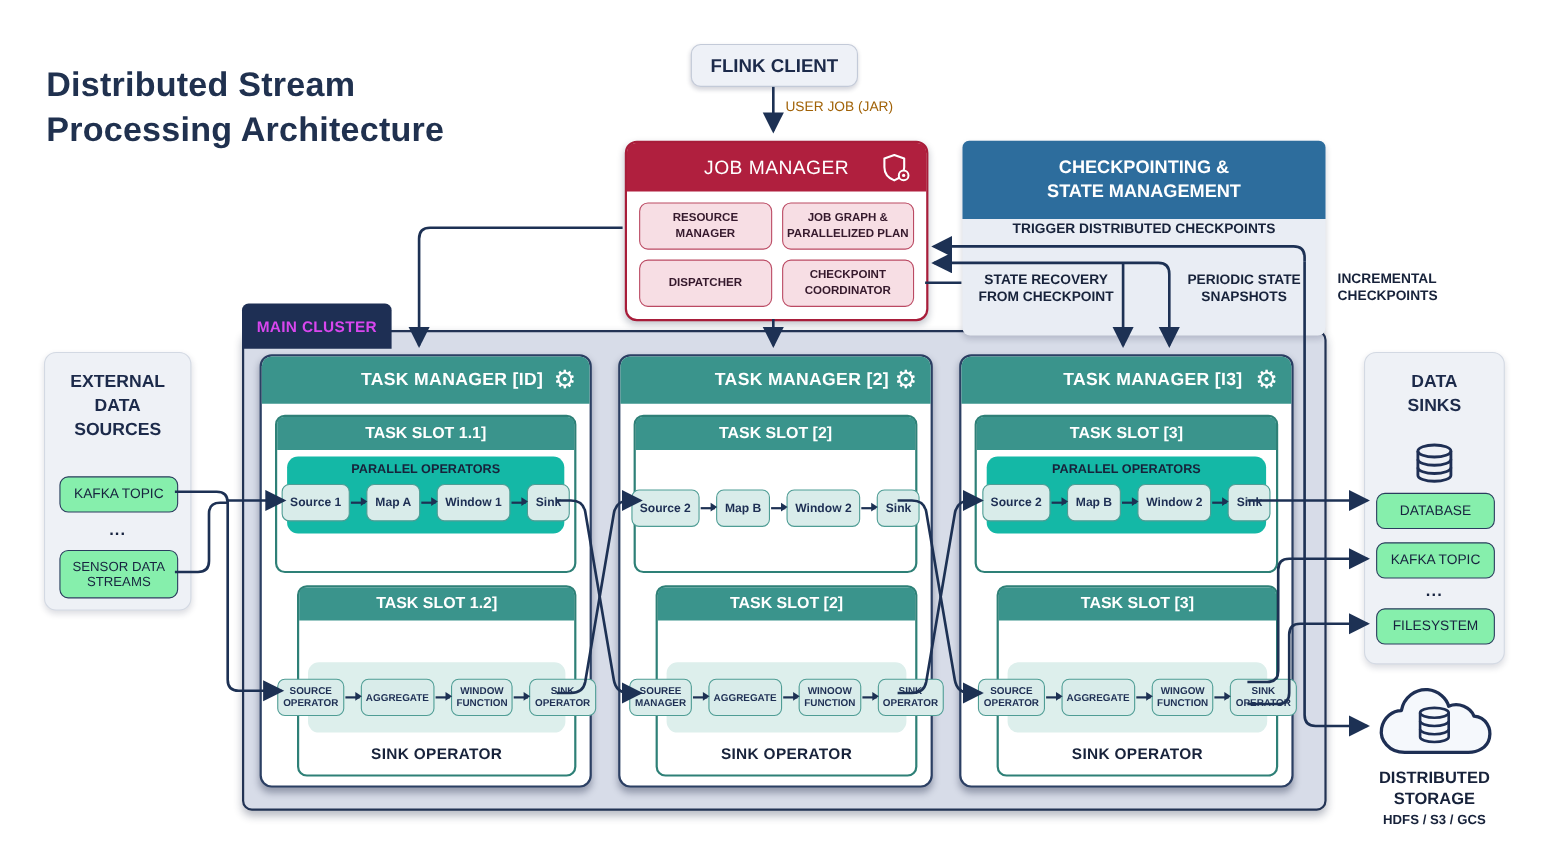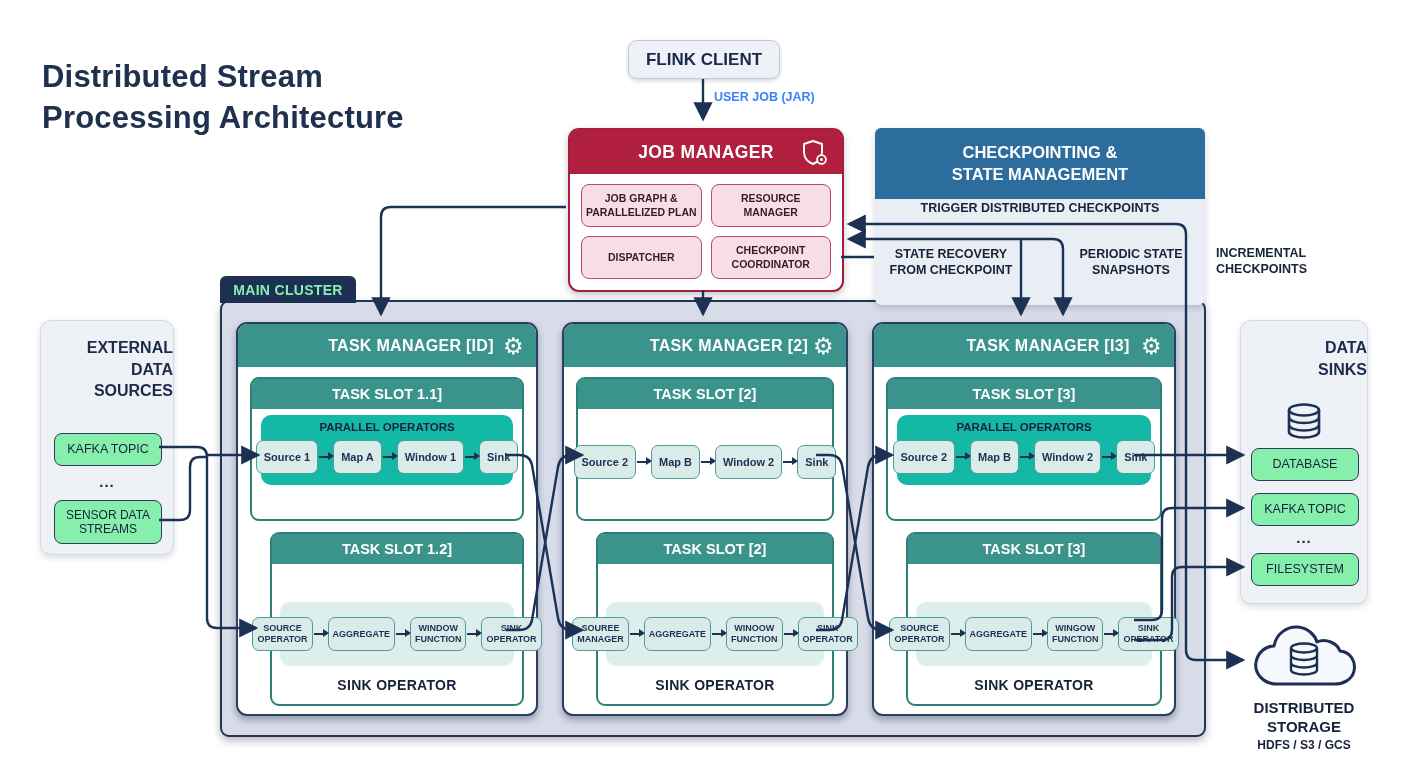--- a/index.html
+++ b/index.html
@@ -9,51 +9,51 @@
   .abs{position:absolute;}
 
   
   .title{position:absolute;left:42px;top:36px;font-size:31px;font-weight:800;
          color:#20314f;line-height:1.32;letter-spacing:.2px;}
 
   
   .flink{position:absolute;left:628px;top:40px;width:150px;height:37px;background:#eef1f7;
          border:1.5px solid #c3cad8;border-radius:9px;box-shadow:0 2px 4px rgba(20,30,60,.18);
          display:flex;align-items:center;justify-content:center;font-size:17px;font-weight:bold;color:#1c2a4a;}
-  .userjob{position:absolute;left:714px;top:90px;font-size:12.5px;font-weight:bold;color:#3b82f6;}
+  .userjob{position:absolute;left:714px;top:90px;font-size:12.5px;font-weight:normal;color:#a16207;}
 
   
   .jm{position:absolute;left:568px;top:128px;width:272px;height:160px;background:#fff;
       border:2.5px solid #a81d3a;border-radius:11px;box-shadow:0 3px 7px rgba(20,30,60,.25);z-index:4;}
   .jm-head{position:relative;height:44px;background:#b01f3e;border-radius:8px 8px 0 0;
            display:flex;align-items:center;justify-content:center;color:#fff;font-size:17.5px;
-           font-weight:bold;letter-spacing:.4px;}
+           font-weight:normal;letter-spacing:.4px;}
   .jm-shield{position:absolute;right:12px;top:8px;}
   .jm-grid{display:grid;grid-template-columns:1fr 1fr;gap:9px;padding:10px 11px;}
   .jm-cell{background:#f7dee4;border:1.6px solid #bb4a63;border-radius:8px;height:41px;
            display:flex;align-items:center;justify-content:center;text-align:center;
            font-size:10.5px;font-weight:bold;color:#35192c;line-height:1.25;}
 
   
   .cp{position:absolute;left:875px;top:128px;width:330px;height:177px;background:#e9edf4;
       border-radius:7px;box-shadow:0 3px 6px rgba(20,30,60,.18);z-index:3;}
   .cp-head{height:71px;background:#2d6d9d;border-radius:6px 6px 0 0;display:flex;align-items:center;
            justify-content:center;text-align:center;color:#fff;font-size:16.5px;font-weight:bold;line-height:1.28;}
   .cp-trigger{position:absolute;left:0;top:73px;width:100%;text-align:center;font-size:12.5px;
               font-weight:bold;color:#17223a;}
   .cp-lab{position:absolute;font-size:12.5px;font-weight:bold;color:#17223a;text-align:center;line-height:1.3;}
   .inc-lab{position:absolute;left:1216px;top:245px;width:140px;font-size:12.5px;font-weight:bold;
            color:#17223a;line-height:1.3;z-index:3;}
 
   
   .cluster{position:absolute;left:220px;top:300px;width:982px;height:433px;background:#d7dce8;
            border:2.3px solid #223354;border-radius:9px;z-index:1;box-shadow:0 4px 8px rgba(20,30,60,.3);}
-  .cluster-tab{position:absolute;left:220px;top:276px;width:136px;height:27px;background:#1e2f54;
+  .cluster-tab{position:absolute;left:220px;top:276px;width:136px;height:41px;background:#1e2f54;
                border-radius:6px 6px 0 0;display:flex;align-items:center;justify-content:center;
-               color:#86efac;font-size:14px;font-weight:bold;z-index:2;letter-spacing:.3px;}
+               color:#d946ef;font-size:14px;font-weight:bold;z-index:2;letter-spacing:.3px;}
 
   
   .tm{position:absolute;top:322px;height:390px;background:#fff;border:2px solid #2b3f63;
       border-radius:11px;box-shadow:0 4px 7px rgba(20,30,60,.35);z-index:4;}
   .tm1{left:236px;width:298px;} .tm2{left:562px;width:282px;} .tm3{left:872px;width:300px;}
   .tm-head{position:relative;height:43px;background:#3a948c;border-radius:9px 9px 0 0;display:flex;
            align-items:center;justify-content:center;color:#fff;font-size:16px;font-weight:bold;letter-spacing:.3px;padding-left:48px;}
   .gear{position:absolute;right:12px;top:50%;transform:translateY(-50%);font-size:23px;color:#fff;
         font-family:"DejaVu Sans",sans-serif;line-height:1;}
   .slot{position:absolute;left:12px;right:12px;background:#fff;border:2px solid #2e8077;border-radius:9px;}
@@ -74,21 +74,21 @@
   .par-box2{position:absolute;left:8px;right:8px;top:68px;height:64px;background:#ddefec;border-radius:10px;
             display:flex;align-items:center;justify-content:center;}
   .slot-foot{position:absolute;left:0;bottom:11px;width:100%;text-align:center;font-size:14px;
              font-weight:bold;color:#17223a;letter-spacing:.3px;}
 
   
   .panel{position:absolute;background:#eef1f6;border:1.5px solid #d3d9e3;border-radius:11px;
          box-shadow:0 3px 6px rgba(20,30,60,.15);z-index:3;}
   .src-panel{left:40px;top:320px;width:132px;height:233px;}
   .sink-panel{left:1240px;top:320px;width:126px;height:282px;}
-  .panel-title{text-align:right;font-size:16px;font-weight:bold;color:#1c2a4a;line-height:1.35;margin-top:16px;}
+  .panel-title{text-align:center;font-size:16px;font-weight:bold;color:#1c2a4a;line-height:1.35;margin-top:16px;}
   .item-box{position:absolute;background:#86efac;border:1.8px solid #2a3c5e;border-radius:8px;
             display:flex;align-items:center;justify-content:center;text-align:center;
             font-size:12.5px;font-weight:normal;color:#17233f;line-height:1.2;}
   .dots{position:absolute;width:100%;text-align:center;font-size:15px;font-weight:bold;color:#17233f;letter-spacing:1px;}
   .db-icon{position:absolute;left:50%;transform:translateX(-50%);}
 
   
   .storage-title{position:absolute;left:1240px;top:699px;width:128px;text-align:center;font-size:15px;
                  font-weight:bold;color:#17223a;line-height:1.25;z-index:3;}
   .storage-sub{position:absolute;left:1240px;top:738px;width:128px;text-align:center;font-size:12px;
@@ -142,24 +142,24 @@
   <div class="jm">
     <div class="jm-head">
       <span>JOB MANAGER</span>
       <svg class="jm-shield" width="30" height="30" viewBox="0 0 30 30">
         <path d="M13 3 L22 6 V14 C22 20 18 24 13 26 C8 24 4 20 4 14 V6 Z" stroke="#fff" stroke-width="1.9" fill="none" stroke-linejoin="round"></path>
         <circle cx="21.5" cy="21.5" r="4.4" fill="#b01f3e" stroke="#fff" stroke-width="1.8"></circle>
         <circle cx="21.5" cy="21.5" r="1.5" fill="#fff"></circle>
       </svg>
     </div>
     <div class="jm-grid">
+      <div class="jm-cell pre">RESOURCE
+MANAGER</div>
       <div class="jm-cell pre">JOB GRAPH &amp;
 PARALLELIZED PLAN</div>
-      <div class="jm-cell pre">RESOURCE
-MANAGER</div>
       <div class="jm-cell pre">DISPATCHER</div>
       <div class="jm-cell pre">CHECKPOINT
 COORDINATOR</div>
     </div>
   </div>
 
   <div class="cp">
     <div class="cp-head pre">CHECKPOINTING &amp;
 STATE MANAGEMENT</div>
     <div class="cp-trigger">TRIGGER DISTRIBUTED CHECKPOINTS</div>

